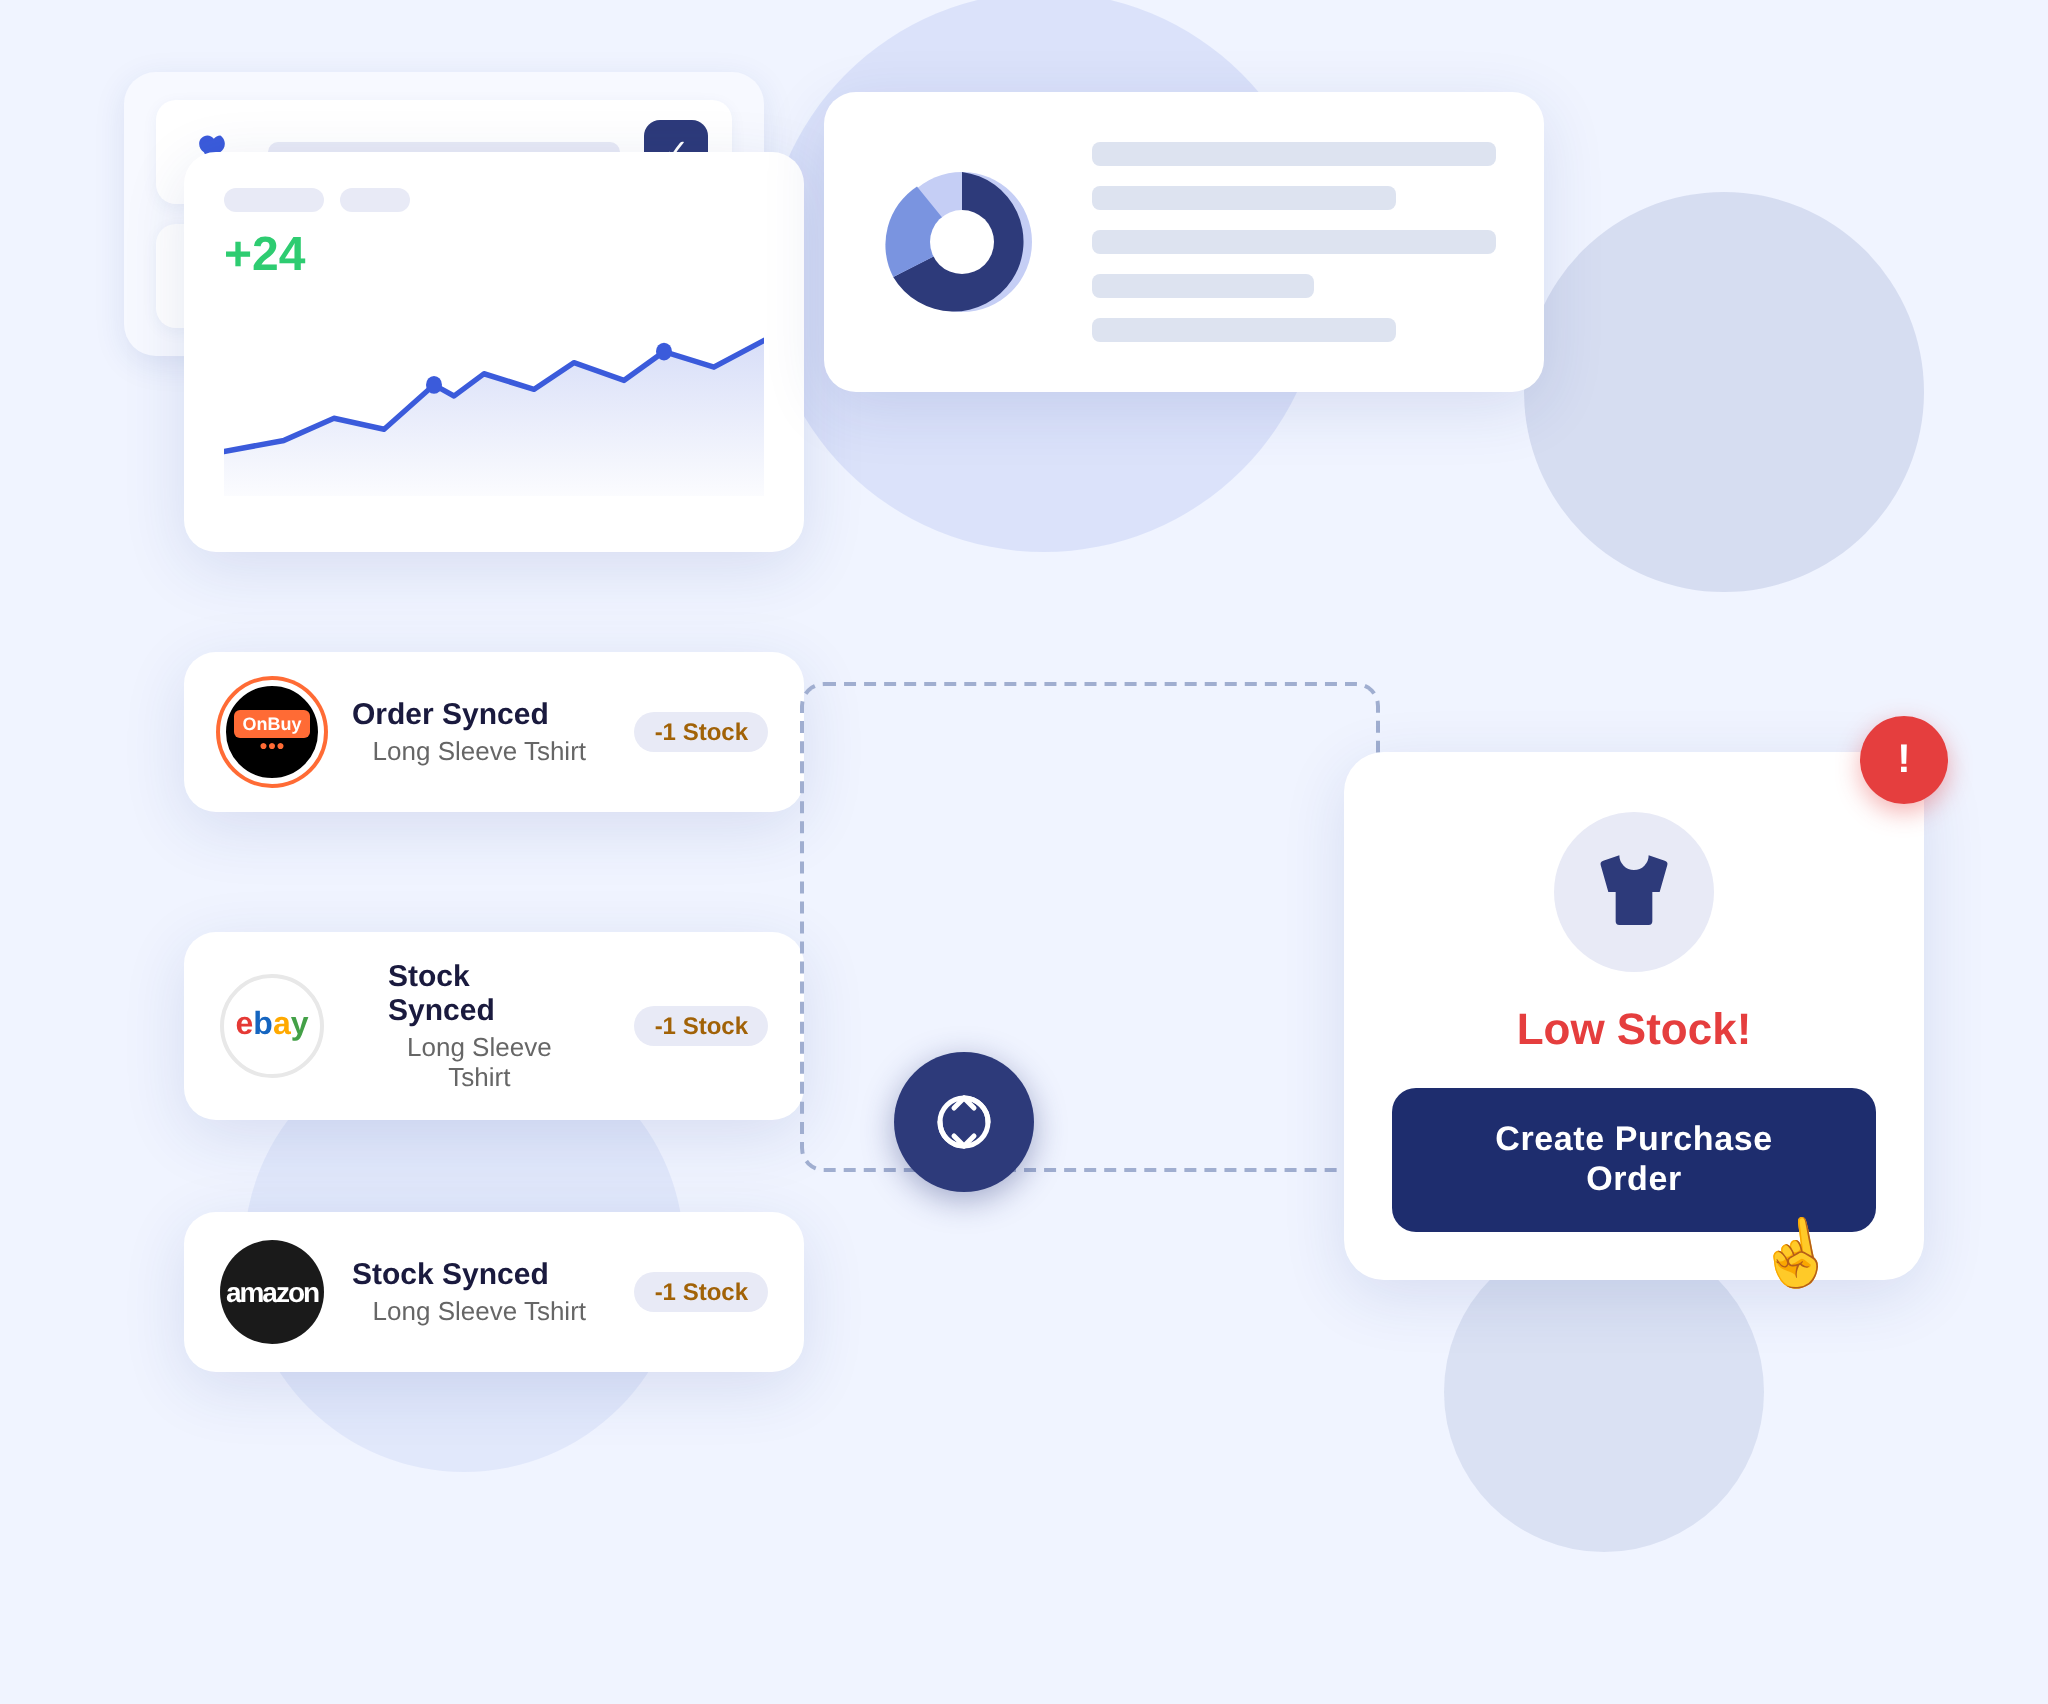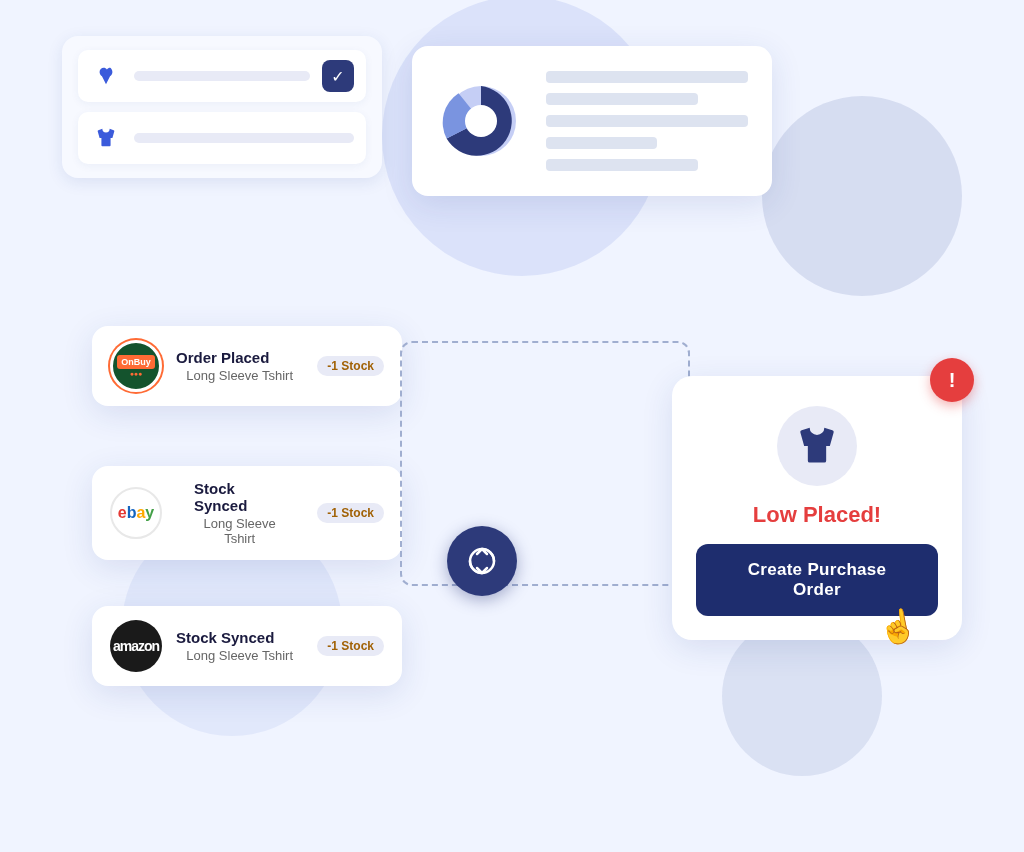--- a/index.html
+++ b/index.html
@@ -184,21 +184,21 @@
       border-radius: 50%;
       display: flex;
       align-items: center;
       justify-content: center;
       font-weight: 800;
       font-size: 12px;
       flex-shrink: 0;
     }
 
     .logo-onbuy {
-      background: #14532d;
+      background: #000000;
       color: white;
       font-size: 9px;
       border: 3px solid white;
       box-shadow: 0 0 0 2px #ff6b35;
       position: relative;
       overflow: hidden;
     }
 
     .logo-ebay {
       background: white;
@@ -356,20 +356,42 @@
 </head>
 <body>
 
 <div class="scene">
 
   <div class="blob blob-1"></div>
   <div class="blob blob-2"></div>
   <div class="blob blob-3"></div>
   <div class="blob blob-4"></div>
 
+  <div class="card chart-card">
+    <div class="chart-header">
+      <div class="chart-pill"></div>
+      <div class="chart-pill chart-pill-sm"></div>
+    </div>
+    <div class="chart-value">+24</div>
+    <div class="chart-area">
+      <svg viewBox="0 0 270 90" preserveAspectRatio="none">
+        <defs>
+          <linearGradient id="chartGrad" x1="0" y1="0" x2="0" y2="1">
+            <stop offset="0%" stop-color="#3b5bdb" stop-opacity="0.2"></stop>
+            <stop offset="100%" stop-color="#3b5bdb" stop-opacity="0.02"></stop>
+          </linearGradient>
+        </defs>
+        <path d="M0,70 L30,65 L55,55 L80,60 L105,40 L115,45 L130,35 L155,42 L175,30 L200,38 L220,25 L245,32 L270,20" fill="none" stroke="#3b5bdb" stroke-width="2.5" stroke-linecap="round" stroke-linejoin="round"></path>
+        <path d="M0,70 L30,65 L55,55 L80,60 L105,40 L115,45 L130,35 L155,42 L175,30 L200,38 L220,25 L245,32 L270,20 L270,90 L0,90 Z" fill="url(#chartGrad)"></path>
+
+        <circle cx="105" cy="40" r="4" fill="#3b5bdb"></circle>
+        <circle cx="220" cy="25" r="4" fill="#3b5bdb"></circle>
+      </svg>
+    </div>
+  </div>
 
   <div class="card analytics-card">
     <div class="pie-chart">
       <svg viewBox="0 0 90 90" width="90" height="90">
 
         <circle cx="45" cy="45" r="35" fill="#c5cef5"></circle>
         <path d="M45,45 L45,10 A35,35 0 1,1 10.6,62.5 Z" fill="#2d3a7a"></path>
         <path d="M45,45 L10.6,62.5 A35,35 0 0,1 22.5,17.2 Z" fill="#7a94e0"></path>
         <circle cx="45" cy="45" r="16" fill="white"></circle>
       </svg>
@@ -406,21 +428,21 @@
   <div class="dashed-box"></div>
 
   <div class="card order-card order-card-1">
     <div class="marketplace-logo logo-onbuy">
       <div class="onbuy-inner">
         <div style="background:#ff6b35; color:white; font-size:9px; font-weight:900; padding:2px 4px; border-radius:3px; line-height:1.2;">OnBuy</div>
         <div style="font-size:7px; color:#ff6b35; font-weight:700; margin-top:1px;">●●●</div>
       </div>
     </div>
     <div class="order-info">
-      <div class="order-title">Order Placed</div>
+      <div class="order-title">Order Synced</div>
       <div class="order-subtitle">Long Sleeve Tshirt</div>
     </div>
     <div class="stock-badge">-1 Stock</div>
   </div>
 
   <div class="card order-card order-card-2">
     <div class="marketplace-logo logo-ebay">
       <div class="ebay-text">
         <span class="ebay-e">e</span><span class="ebay-b">b</span><span class="ebay-a">a</span><span class="ebay-y">y</span>
       </div>
@@ -452,20 +474,20 @@
     </svg>
   </div>
 
   <div class="card lowstock-card" style="position:absolute;">
     <div class="alert-icon">!</div>
     <div class="tshirt-icon-circle">
       <svg width="44" height="44" viewBox="0 0 24 24" fill="#2d3a7a">
         <path d="M20.38 3.46L16 2a4 4 0 01-8 0L3.62 3.46a1 1 0 00-.69 1.24L5 12h2v8a1 1 0 001 1h8a1 1 0 001-1v-8h2l2.07-7.3a1 1 0 00-.69-1.24z"></path>
       </svg>
     </div>
-    <div class="low-stock-text">Low Placed!</div>
+    <div class="low-stock-text">Low Stock!</div>
     <div style="position:relative; width:100%;border-radius:14px;">
       <button class="create-po-btn">Create Purchase Order</button>
       <div class="cursor-hand">☝</div>
     </div>
   </div>
 
 </div>
 
 </body></html>

